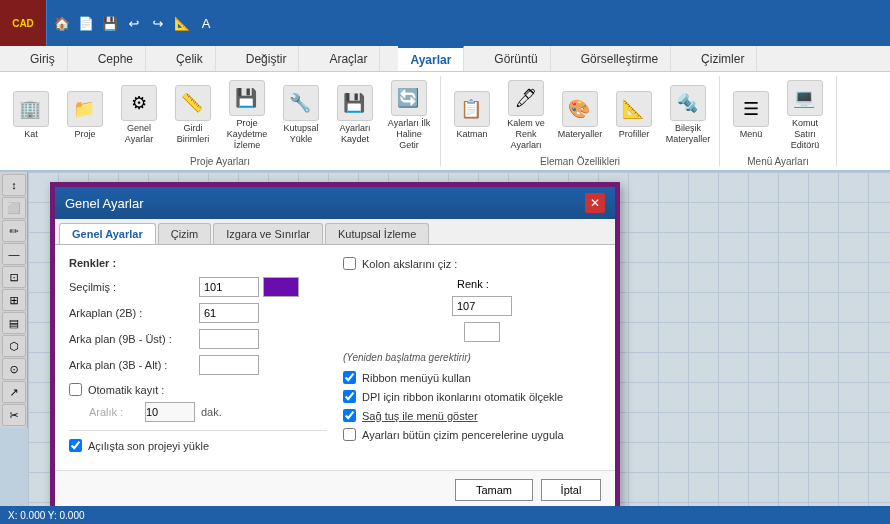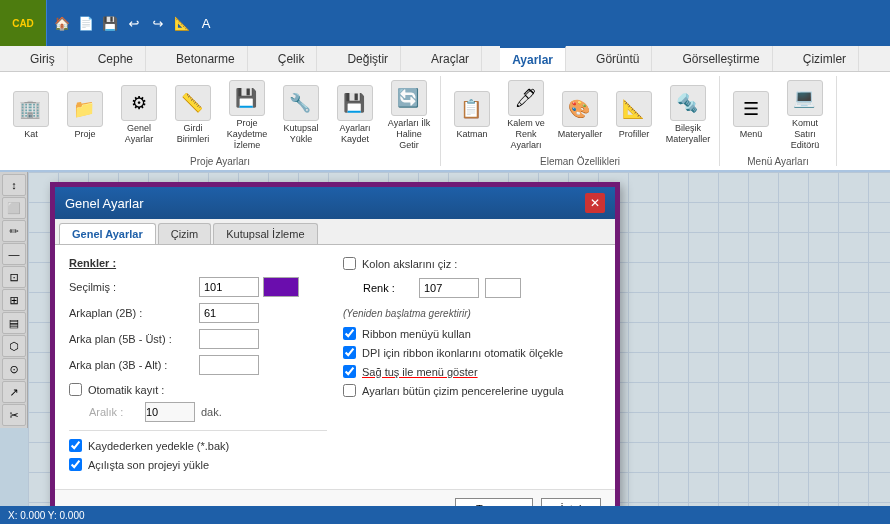--- a/index.html
+++ b/index.html
@@ -1,20 +1,20 @@
 <!DOCTYPE html>
 <html><head>
   <meta charset="utf-8">
   <style>
     * { box-sizing: border-box; margin: 0; padding: 0; }
     body { font-family: 'Segoe UI', Tahoma, sans-serif; font-size: 12px; background: #d4e8f7; width: 890px; height: 524px; overflow: hidden; }
 
     
     .app-header { background: #1e5fa8; height: 46px; display: flex; align-items: center; }
-    .cad-logo { width: 47px; height: 46px; background: #4d7c0f; display: flex; align-items: center; justify-content: center; color: white; font-weight: bold; font-size: 13px; border-right: 1px solid #3a7fd4; }
+    .cad-logo { width: 47px; height: 46px; background: #7f1d1d; display: flex; align-items: center; justify-content: center; color: white; font-weight: bold; font-size: 13px; border-right: 1px solid #3a7fd4; }
     .cad-logo span { color: #ffcc00; font-size: 10px; }
     .toolbar-icons { display: flex; align-items: center; padding: 0 4px; gap: 2px; }
     .toolbar-icon-btn { width: 22px; height: 22px; display: flex; align-items: center; justify-content: center; color: white; font-size: 13px; cursor: pointer; border-radius: 2px; }
 
     
     .ribbon-tabs { background: #f0f0f0; border-bottom: 1px solid #ccc; display: flex; align-items: stretch; height: 26px; }
     .ribbon-tab { padding: 0 12px; display: flex; align-items: center; cursor: pointer; font-size: 12px; color: #333; border-right: 1px solid #ddd; margin-left: 18px; }
     .ribbon-tab.active { background: white; color: #1e5fa8; font-weight: bold; border-top: 2px solid #1e5fa8; }
 
     
@@ -42,37 +42,37 @@
     
     .dialog-tabs { background: #f0f0f0; display: flex; border-bottom: 1px solid #bbb; padding: 4px 4px 0; }
     .dialog-tab { padding: 4px 12px; font-size: 11px; cursor: pointer; border: 1px solid #bbb; border-bottom: none; background: #e0e0e0; margin-right: 2px; border-radius: 3px 3px 0 0; color: #333; }
     .dialog-tab.active { background: white; color: #1e5fa8; font-weight: bold; }
 
     
     .dialog-body { padding: 12px 14px; display: flex; gap: 16px; }
     .dialog-left { flex: 1; }
     .dialog-right { flex: 1; }
 
-    .section-label { font-weight: bold; font-size: 11px; color: #333; margin-bottom: 8px; text-decoration: underline; }
+    .section-label { font-weight: bold; font-size: 11px; color: #333; margin-bottom: 8px; }
     .form-row { display: flex; align-items: center; margin-bottom: 6px; }
     .form-label { width: 130px; font-size: 11px; color: #333; }
     .form-input { display: flex; align-items: center; gap: 4px; }
     .num-input { width: 60px; height: 20px; border: 1px solid #aaa; padding: 1px 4px; font-size: 11px; background: white; }
     .color-box { width: 36px; height: 20px; border: 1px solid #aaa; }
     .color-purple { background: #6a0dad; }
 
     .checkbox-row { display: flex; align-items: center; margin-bottom: 6px; gap: 6px; }
     .checkbox-row input[type=checkbox] { width: 13px; height: 13px; cursor: pointer; }
     .checkbox-label { font-size: 11px; color: #333; }
 
     .divider { height: 1px; background: #ddd; margin: 8px 0; }
 
     
     .right-section .kolon-row { display: flex; align-items: center; margin-bottom: 8px; }
-    .renk-row { display: flex; align-items: center; margin-bottom: 8px; gap: 6px; }
+    .renk-row { display: flex; align-items: center; margin-bottom: 8px; gap: 6px; flex-direction: column; }
     .renk-label { font-size: 11px; width: 50px; }
     .note-text { font-size: 10px; color: #555; margin-bottom: 8px; font-style: italic; }
 
     
     .underlined { text-decoration: underline; text-decoration-color: red; }
 
     
     .interval-row { display: flex; align-items: center; gap: 6px; margin-left: 20px; }
     .interval-label { font-size: 11px; color: #aaa; width: 50px; }
     .interval-input { width: 50px; height: 20px; border: 1px solid #aaa; background: #f8f8f8; padding: 1px 0; font-size: 11px; }
@@ -109,21 +109,20 @@
       <div class="toolbar-icon-btn">↩</div>
       <div class="toolbar-icon-btn">↪</div>
       <div class="toolbar-icon-btn">📐</div>
       <div class="toolbar-icon-btn">A</div>
     </div>
   </div>
 
   <div class="ribbon-tabs">
     <div class="ribbon-tab">Giriş</div>
     <div class="ribbon-tab">Cephe</div>
-    <div class="ribbon-tab">Betonarme</div>
     <div class="ribbon-tab">Çelik</div>
     <div class="ribbon-tab">Değiştir</div>
     <div class="ribbon-tab">Araçlar</div>
     <div class="ribbon-tab active">Ayarlar</div>
     <div class="ribbon-tab">Görüntü</div>
     <div class="ribbon-tab">Görselleştirme</div>
     <div class="ribbon-tab">Çizimler</div>
   </div>
 
   <div class="ribbon-content">
@@ -229,20 +228,21 @@
       <div class="dialog">
 
         <div class="dialog-titlebar">
           <span class="dialog-title-text">Genel Ayarlar</span>
           <button class="dialog-close">✕</button>
         </div>
 
         <div class="dialog-tabs">
           <div class="dialog-tab active">Genel Ayarlar</div>
           <div class="dialog-tab">Çizim</div>
+          <div class="dialog-tab">Izgara ve Sınırlar</div>
           <div class="dialog-tab">Kutupsal İzleme</div>
         </div>
 
         <div class="dialog-body">
 
           <div class="dialog-left">
             <div class="section-label">Renkler :</div>
 
             <div class="form-row">
               <div class="form-label">Seçilmiş :</div>
@@ -253,21 +253,21 @@
             </div>
 
             <div class="form-row">
               <div class="form-label">Arkaplan (2B) :</div>
               <div class="form-input">
                 <input type="text" class="num-input" value="61" style="">
               </div>
             </div>
 
             <div class="form-row">
-              <div class="form-label">Arka plan (5B - Üst) :</div>
+              <div class="form-label">Arka plan (9B - Üst) :</div>
               <div class="form-input">
                 <input type="text" class="num-input" value="" style="">
               </div>
             </div>
 
             <div class="form-row">
               <div class="form-label">Arka plan (3B - Alt) :</div>
               <div class="form-input">
                 <input type="text" class="num-input" value="" style="">
               </div>
@@ -280,24 +280,20 @@
               </div>
               <div class="interval-row">
                 <span class="interval-label">Aralık :</span>
                 <input type="text" class="interval-input" value="10" style="">
                 <span class="interval-unit">dak.</span>
               </div>
             </div>
 
             <div class="divider"></div>
 
-            <div class="checkbox-row">
-              <input type="checkbox" checked="" style="">
-              <span class="checkbox-label">Kaydederken yedekle (*.bak)</span>
-            </div>
 
             <div class="checkbox-row">
               <input type="checkbox" checked="" style="">
               <span class="checkbox-label">Açılışta son projeyi yükle</span>
             </div>
           </div>
 
           <div class="dialog-right right-section">
 
             <div class="checkbox-row kolon-row">

